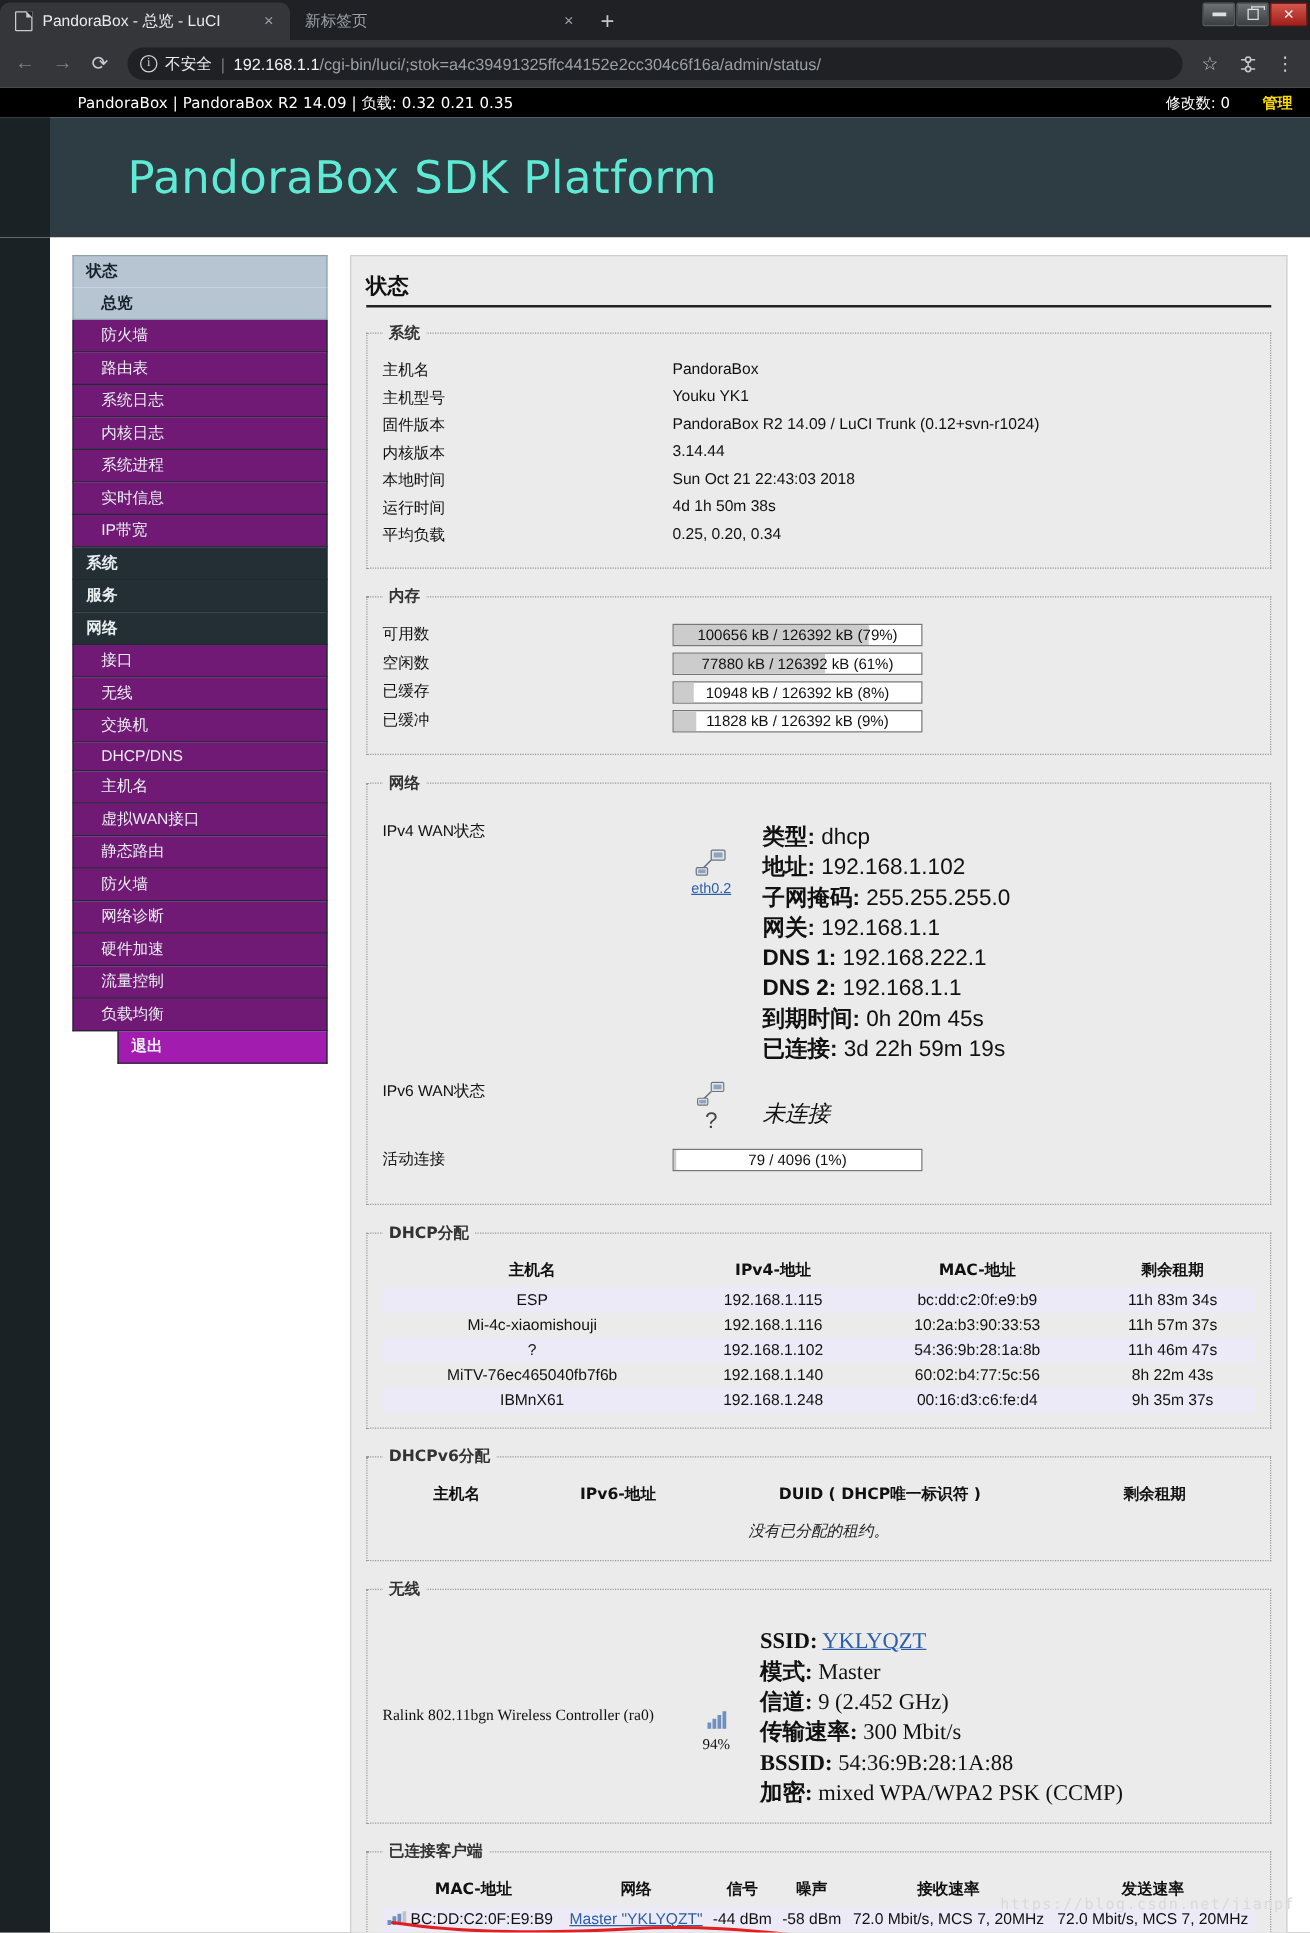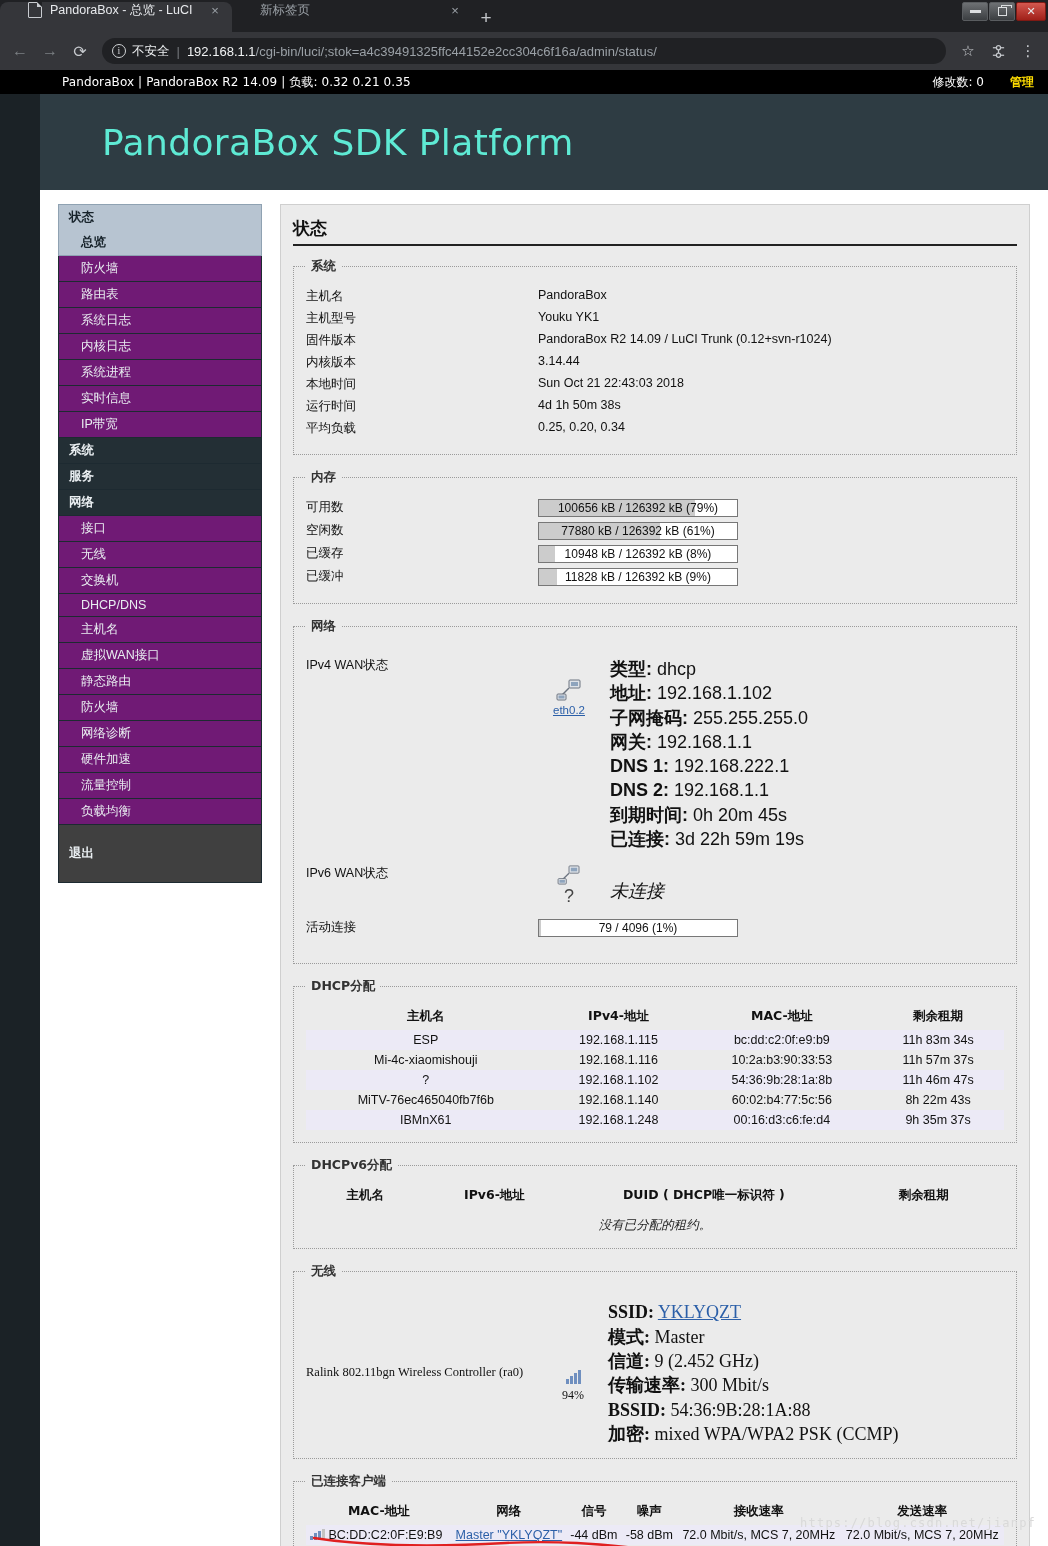--- a/index.html
+++ b/index.html
@@ -12,22 +12,22 @@
   }
 
   
   .browser { width: 1048px; height: 1546px; position: relative; background:#17191a; }
 
   .titlebar {
     height: 32px; background: #202124; position: relative;
     display: flex; align-items: flex-end;
   }
   .tab {
-    height: 30px; display: flex; 
-    padding: 0 8px 0 28px; font-size: 12.5px; position: relative;
+    height: 30px; display: flex; align-items: center;
+    padding: 0 8px 0 12px; font-size: 12.5px; position: relative;
   }
   .tab.active {
     width: 232px; background: #35363a; color: #e8eaed;
     border-top-left-radius: 8px; border-top-right-radius: 8px;
   }
   .tab.inactive { width: 240px; color: #9aa0a6; }
   .tab-favicon {
     width: 14px; height: 16px; margin-right: 8px; flex: none;
     border: 1.3px solid #c9ccd0; border-radius: 1px; position: relative;
   }
@@ -125,22 +125,22 @@
   .nav-item {
     background: #701a75; color: #e9eef1; font-size: 12.5px;
     padding: 4px 10px 4px 22px; border: 1px solid #1d2a31; border-top: none;
   }
   .nav-item.active { background: #b7c4d1; color: #17232b; font-weight: bold; border-color:#8fa2b2; }
   .nav-section {
     background: #232f35; color: #e9eef1; font-size: 12.5px; font-weight: bold;
     padding: 4px 10px; border: 1px solid #1d2a31; border-top: none;
   }
   .nav-logout {
-    background: #404040; color: #e9eef1; font-size: 12.5px; font-weight: bold;
-    padding: 20px 10px; border: 1px solid #1d2a31; border-top: none;
+    background: #a21caf; color: #e9eef1; font-size: 12.5px; font-weight: bold;
+    padding: 4px 10px; border: 1px solid #1d2a31; border-top: none; margin-left: 36px;
   }
 
   
   .content { flex: 1; background: #ebebeb; border: 1px solid #cfcfcf; padding: 10px 12px 18px 12px; }
   h2.page-title {
     margin: 2px 0 12px 0; font-size: 17px; font-weight: bold; color: #111;
     border-bottom: 2px solid #222; padding-bottom: 4px;
     font-family: "DejaVu Sans", "Liberation Sans", sans-serif;
   }
   fieldset.fs {

